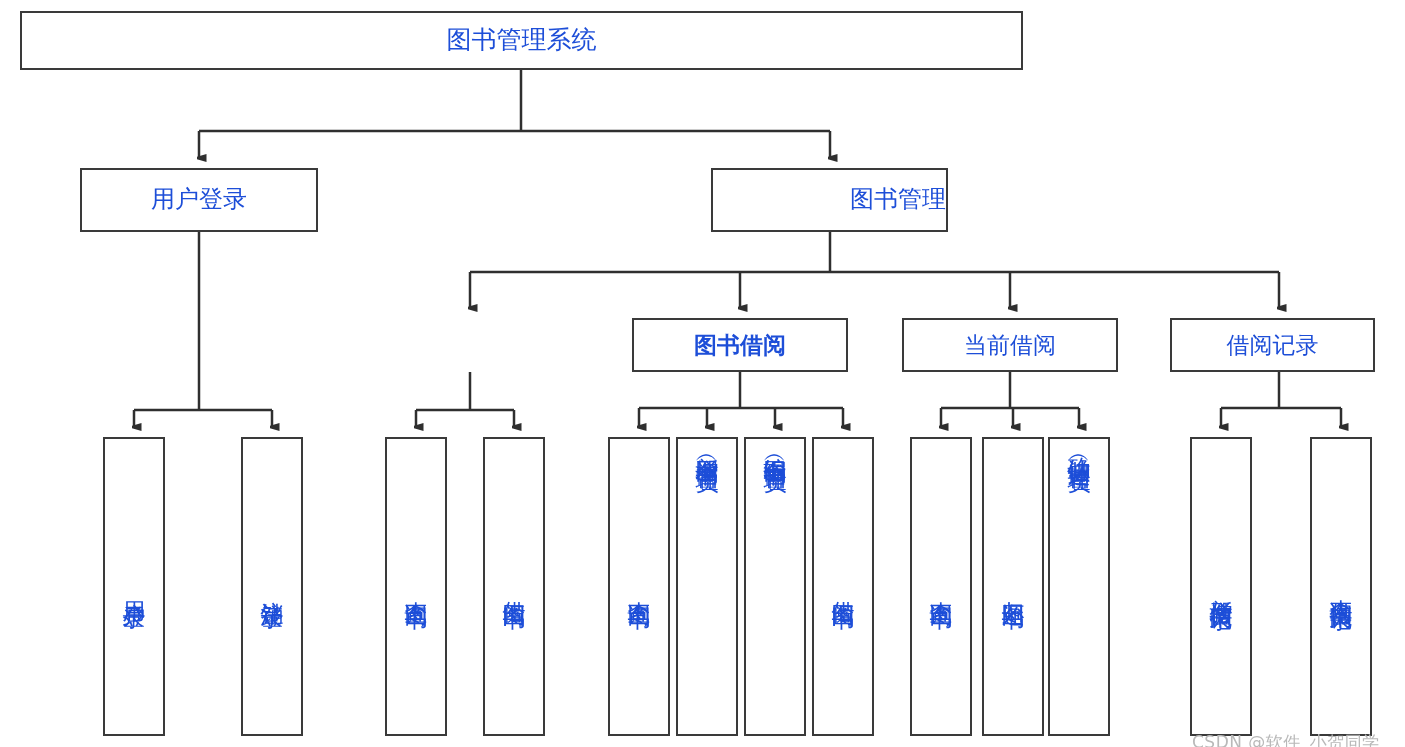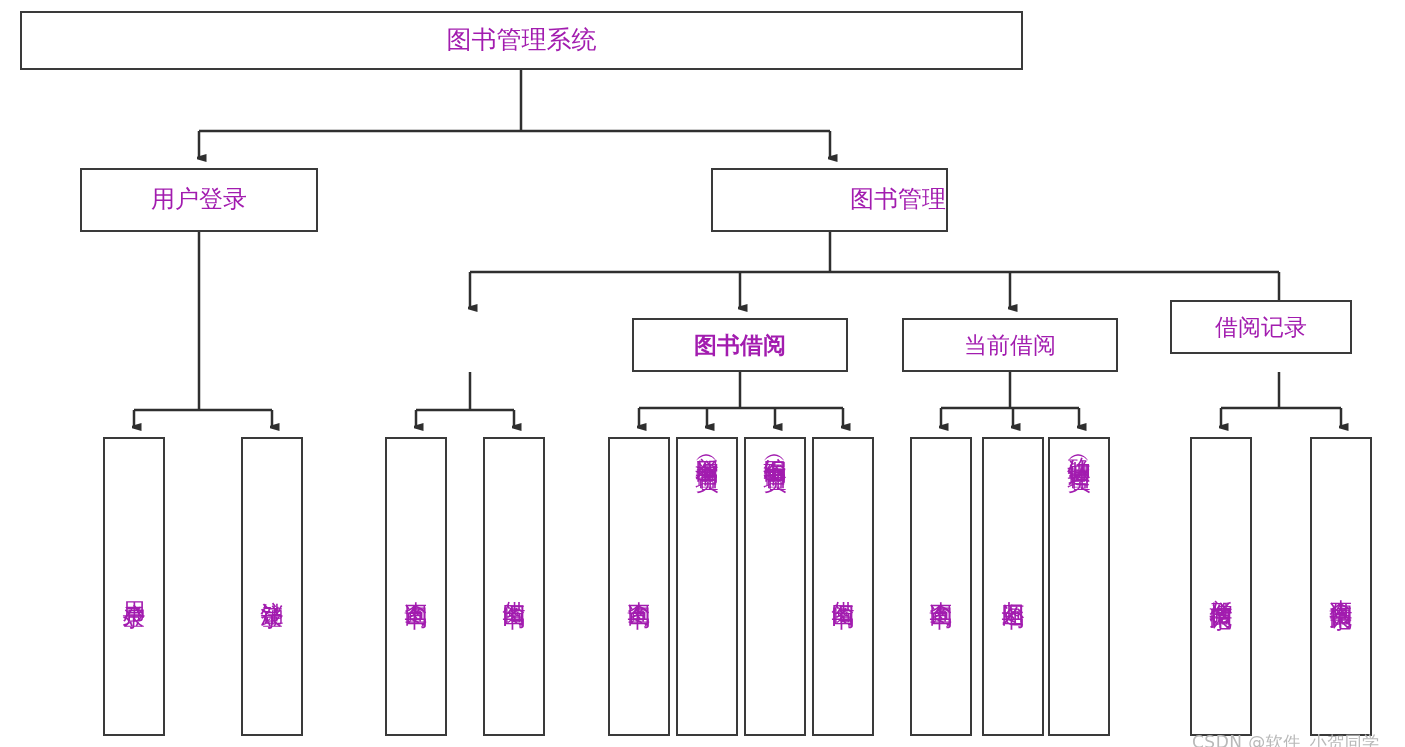--- a/index.html
+++ b/index.html
@@ -29,21 +29,21 @@
   }
   .node {
     position: absolute;
     box-sizing: border-box;
     background: #ffffff;
     border: 2.5px solid #3a3a3a;
     display: flex;
     align-items: center;
     justify-content: center;
     text-align: center;
-    color: #a21caf;
+    color: #1d4ed8;
   }
   .node-label {
     display: block;
     line-height: 1.15;
     white-space: nowrap;
   }
   .level-root .node-label { font-size: 25px; }
   .level-2 .node-label    { font-size: 24px; }
   .level-3 .node-label    { font-size: 23px; }
 
@@ -139,21 +139,21 @@
   <div class="node level-2" style="left:711px; top:168px; width:237px; height:64px;justify-content:flex-end;">
     <span class="node-label">图书管理</span>
   </div>
 
   <div class="node level-3" style="left:632px; top:318px; width:216px; height:54px;font-weight:bold;">
     <span class="node-label">图书借阅</span>
   </div>
   <div class="node level-3" style="left:902px; top:318px; width:216px; height:54px;">
     <span class="node-label">当前借阅</span>
   </div>
-  <div class="node level-3" style="left:1170px; top:300px; width:182px; height:54px;">
+  <div class="node level-3" style="left:1170px; top:318px; width:205px; height:54px;">
     <span class="node-label">借阅记录</span>
   </div>
 
   <div class="node leaf center-text" style="left:103px; top:437px; width:62px; height:299px;">
     <span class="node-label">用户登录</span>
   </div>
   <div class="node leaf center-text" style="left:241px; top:437px; width:62px; height:299px;">
     <span class="node-label">注销登录</span>
   </div>
 

